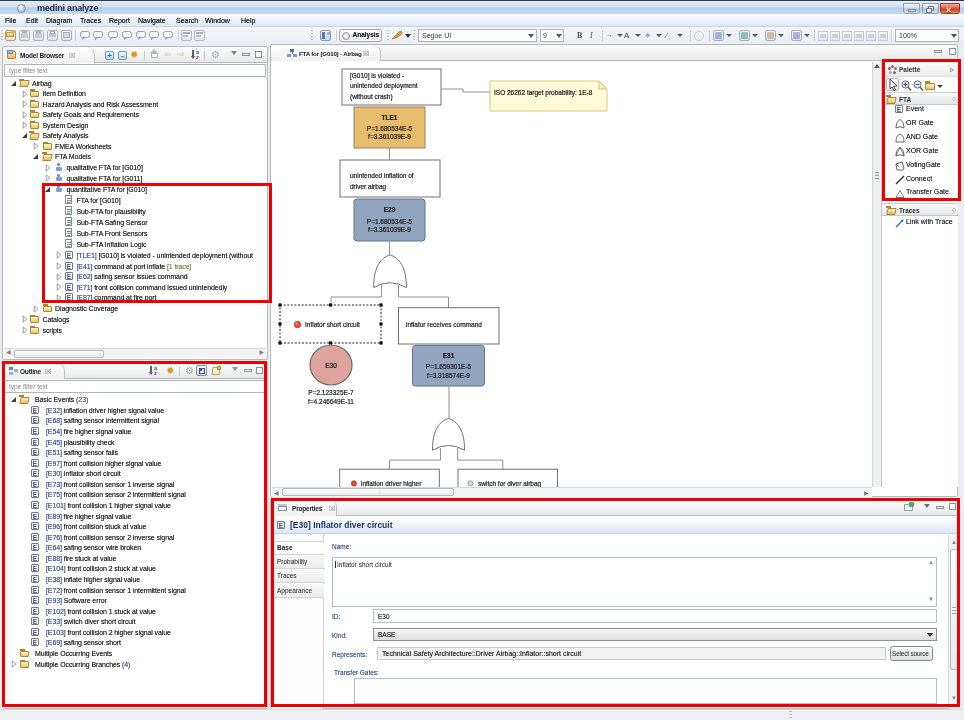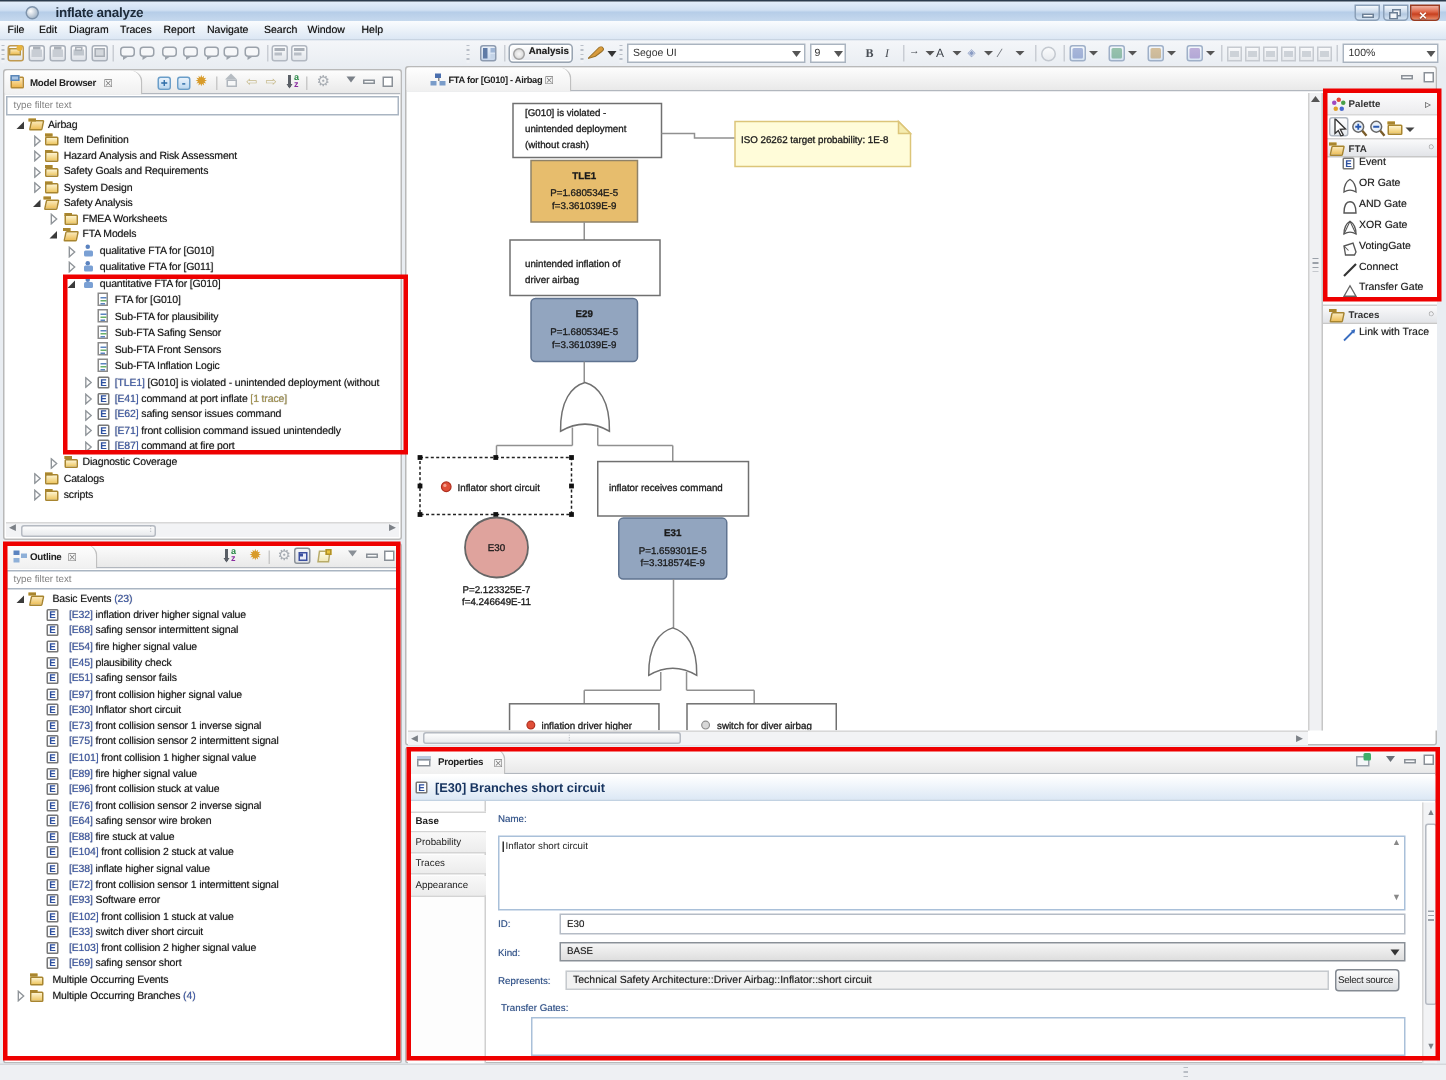--- a/index.html
+++ b/index.html
@@ -31,21 +31,21 @@
 svg text{font-family:"Liberation Sans",sans-serif;stroke-width:0.2px;}
 .scroll-h{position:absolute;background:#f2f3f5;}
 .thumb{position:absolute;background:linear-gradient(#fdfdfd,#e8eaed);border:1px solid #b5bac2;border-radius:2px;}
 .sarrow{position:absolute;font-size:6px;color:#7c8187;line-height:9px;}
 .redbox{position:absolute;border:3px solid #ee0000;z-index:50;}
 .eicon{position:absolute;width:8px;height:8px;border:1px solid #777;border-radius:1px;background:#fdfdfd;color:#2d50a0;font-size:6.5px;font-weight:bold;text-align:center;line-height:7px;}
 </style></head>
 <body>
 <div id="title" class="abs">
     <div class="abs" style="left:17px;top:3px;width:9px;height:9px;border-radius:50%;background:radial-gradient(circle at 35% 35%,#fefefe,#b9c6d4 60%,#8fa3b8);border:1px solid #7e93ab;"></div>
-    <div class="abs txt">inflate analyze</div>
+    <div class="abs txt">medini analyze</div>
 <div class="abs wbtn" id="btn-min" style="left:903px;width:17px;">
       <div class="abs" style="left:4px;top:5px;width:8px;height:3px;background:#f8fafc;border:1px solid #6b7f96;"></div>
     </div>
 <div class="abs wbtn" id="btn-max" style="left:922px;width:17px;">
       <div class="abs" style="left:5px;top:2px;width:6px;height:5px;border:1px solid #6b7f96;background:#f2f6fa;"></div>
       <div class="abs" style="left:3px;top:4px;width:6px;height:5px;border:1px solid #6b7f96;background:#f2f6fa;"></div>
     </div>
 <div class="abs wbtn" id="btn-close" style="left:940px;">
       <div class="abs" style="left:5px;top:1px;color:#fff;font-size:9px;font-weight:bold;text-shadow:0 1px 1px #7a2912;">×</div>
     </div>
@@ -592,21 +592,21 @@
 <div class="abs" style="left:7px;top:5px;width:9px;height:2.5px;background:#b8c8dc;border-bottom:1px solid #8a9097;"></div>
 <div class="abs" style="left:21px;top:5.5px;font-size:6.5px;font-weight:bold;letter-spacing:-0.2px;color:#222;">Properties</div>
 <div class="abs" style="left:58px;top:5.5px;font-size:7px;color:#777;">☒</div>
 <div class="abs" style="left:633px;top:5px;width:9px;height:7px;border:1px solid #9aa2ab;background:#f4f6f8;"></div>
 <div class="abs" style="left:638px;top:3px;width:5px;height:5px;background:#3fae6a;border-radius:1px;"></div>
 <div class="abs" style="left:653px;top:5px;width:0;height:0;border-top:4px solid #6a7078;border-left:3.5px solid transparent;border-right:3.5px solid transparent;"></div>
 <div class="abs" style="left:665px;top:7px;width:8px;height:3px;border:1px solid #8a9097;background:#f8f9fa;"></div>
 <div class="abs" style="left:678px;top:4px;width:7px;height:7px;border:1.5px solid #8a9097;background:#fff;"></div>
 <div class="abs" style="left:1px;top:18px;width:686px;height:17px;background:linear-gradient(#ffffff,#dce8f5);border-bottom:1px solid #c2d2e2;"></div>
 <div class="abs eicon" style="left:6px;top:22px;">E</div>
-<div class="abs" style="left:19px;top:21px;font-size:8.5px;font-weight:bold;color:#16335f;">[E30] Branches short circuit</div>
+<div class="abs" style="left:19px;top:21px;font-size:8.5px;font-weight:bold;color:#16335f;">[E30] Inflator diver circuit</div>
 <div class="abs" style="left:1px;top:35px;width:52px;height:176px;background:#fdfdfd;border-right:1px solid #d0d0d0;"></div>
 <div class="abs" style="left:1px;top:42px;width:52px;height:13.5px;background:#ffffff;border-bottom:1px solid #d4d4d4;border-top:1px solid #d4d4d4;"></div>
 <div class="abs" style="left:6px;top:44.5px;font-size:6.5px;font-weight:bold;color:#222;">Base</div>
 <div class="abs" style="left:1px;top:56.4px;width:52px;height:13.5px;background:linear-gradient(#f8f8f8,#ececec);border-bottom:1px solid #d4d4d4;"></div>
 <div class="abs" style="left:6px;top:58.9px;font-size:6.5px;font-weight:normal;color:#222;">Probability</div>
 <div class="abs" style="left:1px;top:70.8px;width:52px;height:13.5px;background:linear-gradient(#f8f8f8,#ececec);border-bottom:1px solid #d4d4d4;"></div>
 <div class="abs" style="left:6px;top:73.3px;font-size:6.5px;font-weight:normal;color:#222;">Traces</div>
 <div class="abs" style="left:1px;top:85.2px;width:52px;height:13.5px;background:linear-gradient(#f8f8f8,#ececec);border-bottom:1px solid #d4d4d4;"></div>
 <div class="abs" style="left:6px;top:87.7px;font-size:6.5px;font-weight:normal;color:#222;">Appearance</div>
 <div class="abs" style="left:61px;top:44px;font-size:6.5px;color:#2e4f86;text-shadow:0 0 0.5px rgba(46,79,134,.5);">Name:</div>

